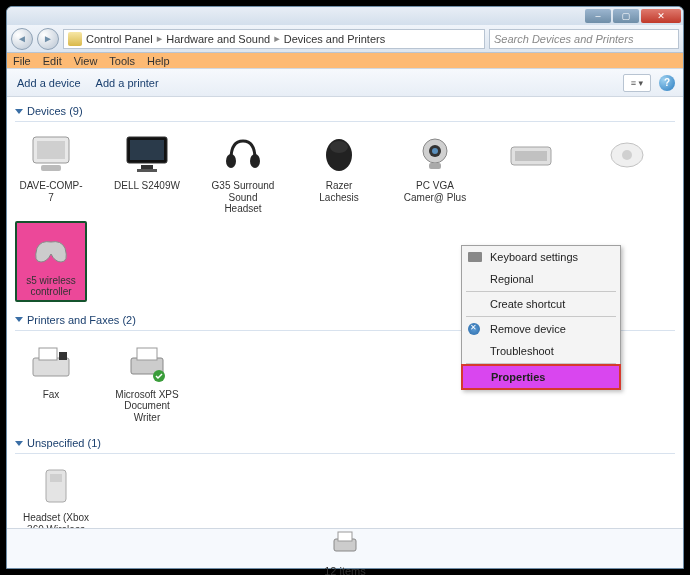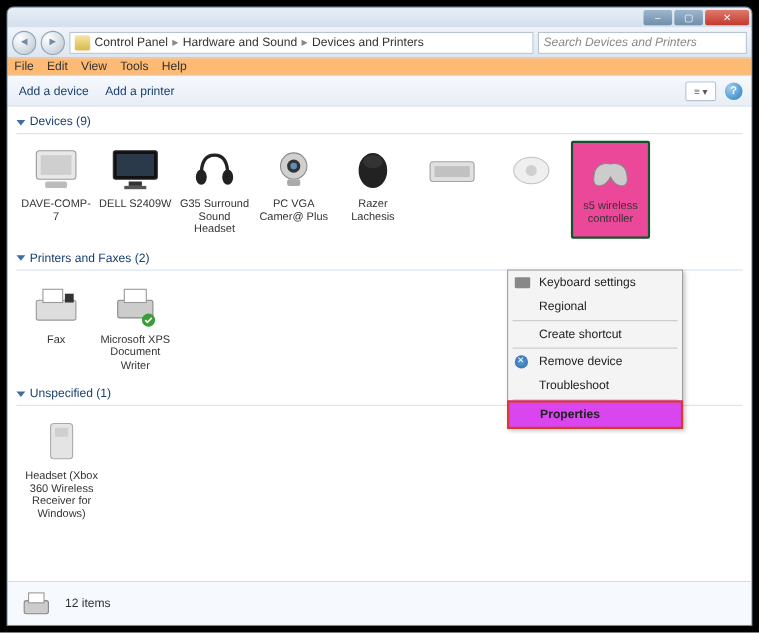--- a/index.html
+++ b/index.html
@@ -19,34 +19,34 @@
   .menubar { height:16px; background:#fdba74; border-bottom:1px solid #d0d8e2; display:flex; align-items:center; padding:0 6px; gap:12px; font-size:11px; color:#333;text-align:right; }
   .menubar span { cursor:default; }
   .toolbar { height:28px; background:linear-gradient(#f6f9fd,#e8eef6); border-bottom:1px solid #d0d8e2; display:flex; align-items:center; padding:0 10px; gap:15px; font-size:11px; color:#1a3f6e; position:relative; }
   .toolbar-right { position:absolute; right:8px; display:flex; gap:8px; align-items:center; }
   .viewbtn { width:28px; height:18px; border:1px solid #b8c4d2; background:#fff; border-radius:2px; display:flex; align-items:center; justify-content:center; font-size:9px; color:#555; }
   .helpbtn { width:16px; height:16px; border-radius:50%; background:radial-gradient(circle at 30% 30%, #9cd0f0, #2a7cc0); color:#fff; font-size:10px; display:flex; align-items:center; justify-content:center; font-weight:bold; }
   .content { flex:1; overflow:auto; background:#fff; position:relative; padding:4px 8px 0 8px; }
   .group-header { font-size:11px; color:#1a3f6e; padding:4px 0 2px 0; display:flex; align-items:center; }
   .group-header .caret { display:inline-block; width:0; height:0; border-left:4px solid transparent; border-right:4px solid transparent; border-top:5px solid #3a6ea5; margin-right:4px; }
   .group-line { height:1px; background:#d8e2ee; margin-top:2px; margin-bottom:6px; }
-  .items { display:flex; flex-wrap:wrap; gap:4px 0; }
+  .items { display:flex; flex-wrap:wrap; gap:4px 24px; }
   .item { width:72px; display:flex; flex-direction:column; align-items:center; font-size:10px; color:#333; text-align:center; line-height:1.15; padding:2px; }
   .item.selected { background:#ec4899; border:2px solid #14532d; border-radius:2px; }
   .iconbox { width:56px; height:48px; display:flex; align-items:center; justify-content:center; margin-bottom:2px; }
   .label { word-wrap:break-word; max-width:72px; }
   
   .ctxmenu { position:absolute; top:148px; left:454px; width:160px; background:#f4f4f4; border:1px solid #a0a0a0; box-shadow:2px 2px 4px rgba(0,0,0,.25); font-size:11px; color:#222; }
   .ctxmenu .row { height:22px; display:flex; align-items:center; padding:0 20px 0 28px; position:relative; }
   .ctxmenu .sep { height:1px; background:#c8c8c8; margin:1px 4px; }
   .ctxmenu .row.highlight { border:2px solid #d63a2d; font-weight:bold; margin:-1px; height:26px; background:#d946ef; }
   .ctxmenu .kicon { position:absolute; left:6px; width:14px; height:10px; background:#888; border-radius:1px; }
   .ctxmenu .xicon { position:absolute; left:6px; width:12px; height:12px; border-radius:50%; background:radial-gradient(circle,#5b9bd5,#2a6aa8); }
   .ctxmenu .xicon::after{ content:"✕"; color:#fff; font-size:8px; position:absolute; left:2px; top:0; }
-  .statusbar { height:40px; border-top:1px solid #d0d8e2; background:#f6f9fd; display:flex; align-items:center; padding:0 10px; font-size:11px; color:#333; gap:10px; }
+  .statusbar { height:40px; border-top:1px solid #d0d8e2; background:#f6f9fd; display:flex; align-items:center; padding:0 10px; font-size:11px; color:#333; gap:10px;flex-direction:column; }
   .statusicon { width:32px; height:28px; display:flex; align-items:center; justify-content:center; }
   svg { display:block; }
 </style>
 </head>
 <body>
 
 <div class="window">
 
   <div class="titlebar">
     <div class="winbtn min">–</div>
@@ -128,37 +128,37 @@
               <ellipse cx="12" cy="28" rx="5" ry="7" fill="#222"></ellipse>
               <ellipse cx="36" cy="28" rx="5" ry="7" fill="#222"></ellipse>
             </svg>
         </div>
         <div class="label">G35 Surround Sound Headset</div>
       </div>
 
       <div class="item">
         <div class="iconbox">
           <svg width="48" height="42">
+              <ellipse cx="24" cy="22" rx="13" ry="16" fill="#222"></ellipse>
+              <ellipse cx="24" cy="14" rx="9" ry="6" fill="#333"></ellipse>
+            </svg>
+        </div>
+        <div class="label">Razer Lachesis</div>
+      </div>
+
+      <div class="item">
+        <div class="iconbox">
+          <svg width="48" height="42">
               <ellipse cx="24" cy="18" rx="12" ry="12" fill="#d0d0d0" stroke="#888"></ellipse>
               <circle cx="24" cy="18" r="6" fill="#333"></circle>
               <circle cx="24" cy="18" r="3" fill="#5a8fbc"></circle>
               <rect x="18" y="30" width="12" height="6" rx="2" fill="#aaa"></rect>
             </svg>
         </div>
         <div class="label">PC VGA Camer@ Plus</div>
-      </div>
-
-      <div class="item">
-        <div class="iconbox">
-          <svg width="48" height="42">
-              <ellipse cx="24" cy="22" rx="13" ry="16" fill="#222"></ellipse>
-              <ellipse cx="24" cy="14" rx="9" ry="6" fill="#333"></ellipse>
-            </svg>
-        </div>
-        <div class="label">Razer Lachesis</div>
       </div>
 
       <div class="item" style="opacity:.9">
         <div class="iconbox">
           <svg width="48" height="42">
               <rect x="4" y="14" width="40" height="18" rx="3" fill="#ddd" stroke="#999"></rect>
               <rect x="8" y="18" width="32" height="10" fill="#bbb"></rect>
             </svg>
         </div>
       </div>

